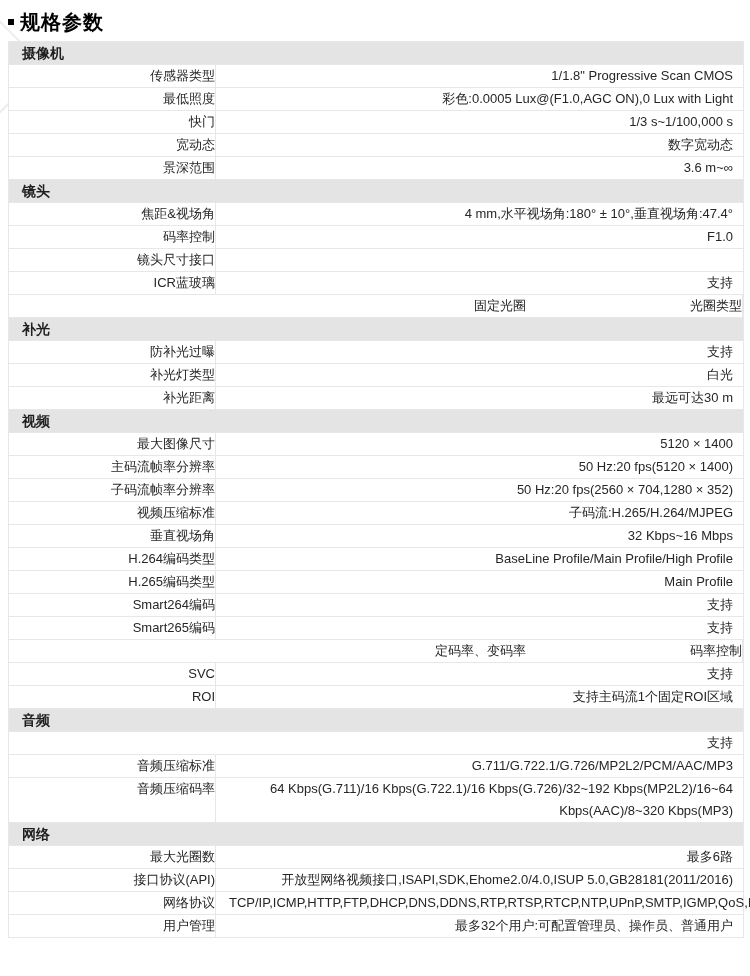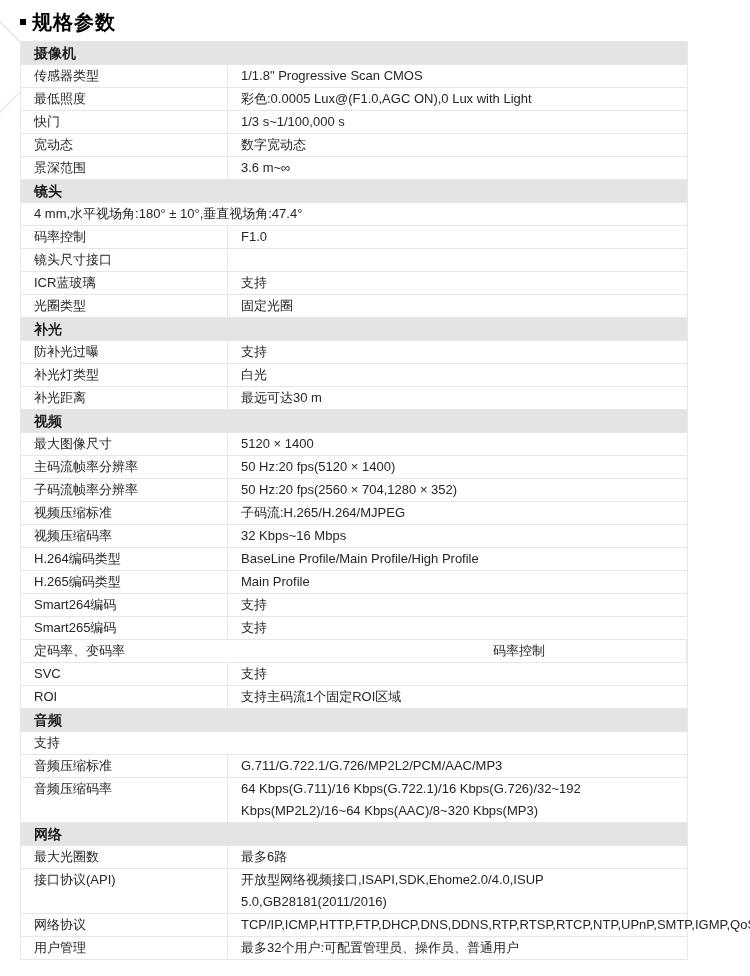--- a/index.html
+++ b/index.html
@@ -23,60 +23,61 @@
     top:22px;
     width:90px;
     height:90px;
     border:2px solid var(--watermark);
     transform:rotate(45deg);
     z-index:0;
   }
   .page{
     position:relative;
     z-index:1;
-    padding:8px 6px 0 20px;
+    padding:8px 6px 0 8px;
   }
   .page-title{
     display:flex;
     align-items:center;
     gap:6px;
     margin:2px 0 7px 0;
   }
   .title-bullet{
     width:6px;height:6px;
     background:#000;
     flex:0 0 auto;
   }
   .page-title h1{
     font-size:20px;
     font-weight:700;
     color:#000;
     letter-spacing:1px;
     line-height:24px;
   }
   .spec-table{
-    width:668px;
+    width:736px;
     border-left:1px solid var(--border);
     border-right:1px solid var(--border);
     border-bottom:1px solid var(--border);
     background:#fff;
   }
   .section-header{
     background:var(--header-bg);
     font-size:14px;
     font-weight:700;
     color:#1f1f1f;
     line-height:22px;
     padding:0 0 0 13px;
     border-top:1px solid var(--border);
   }
   .spec-row{
     display:flex;
     border-top:1px solid var(--border);
     background:#fff;
+    text-align:right;
   }
   .cell{
     font-size:13px;
     line-height:22px;
     min-height:22px;
   }
   .cell.label{
     width:207px;
     flex:0 0 207px;
     padding-left:13px;
@@ -126,44 +127,45 @@
         </div>
       </div>
       <div class="spec-row">
         <div class="cell label">景深范围</div>
         <div class="cell value">
           <div class="vline">3.6 m~∞</div>
         </div>
       </div>
       <div class="section-header">镜头</div>
       <div class="spec-row">
+        <div class="cell label">焦距&amp;视场角</div>
         <div class="cell value">
           <div class="vline">4 mm,水平视场角:180° ± 10°,垂直视场角:47.4°</div>
         </div>
       </div>
       <div class="spec-row">
         <div class="cell label">码率控制</div>
         <div class="cell value">
           <div class="vline">F1.0</div>
         </div>
       </div>
       <div class="spec-row">
         <div class="cell label">镜头尺寸接口</div>
       </div>
       <div class="spec-row">
         <div class="cell label">ICR蓝玻璃</div>
         <div class="cell value">
           <div class="vline">支持</div>
         </div>
       </div>
       <div class="spec-row">
+        <div class="cell value">
+          <div class="vline">固定光圈</div>
+        </div>
         <div class="cell label">光圈类型</div>
-        <div class="cell value">
-          <div class="vline">固定光圈</div>
-        </div>
       </div>
       <div class="section-header">补光</div>
       <div class="spec-row">
         <div class="cell label">防补光过曝</div>
         <div class="cell value">
           <div class="vline">支持</div>
         </div>
       </div>
       <div class="spec-row">
         <div class="cell label">补光灯类型</div>
@@ -196,21 +198,21 @@
           <div class="vline">50 Hz:20 fps(2560 × 704,1280 × 352)</div>
         </div>
       </div>
       <div class="spec-row">
         <div class="cell label">视频压缩标准</div>
         <div class="cell value">
           <div class="vline">子码流:H.265/H.264/MJPEG</div>
         </div>
       </div>
       <div class="spec-row">
-        <div class="cell label">视频压缩码率</div>
+        <div class="cell label">垂直视场角</div>
         <div class="cell value">
           <div class="vline">32 Kbps~16 Mbps</div>
         </div>
       </div>
       <div class="spec-row">
         <div class="cell label">H.264编码类型</div>
         <div class="cell value">
           <div class="vline">BaseLine Profile/Main Profile/High Profile</div>
         </div>
       </div>

